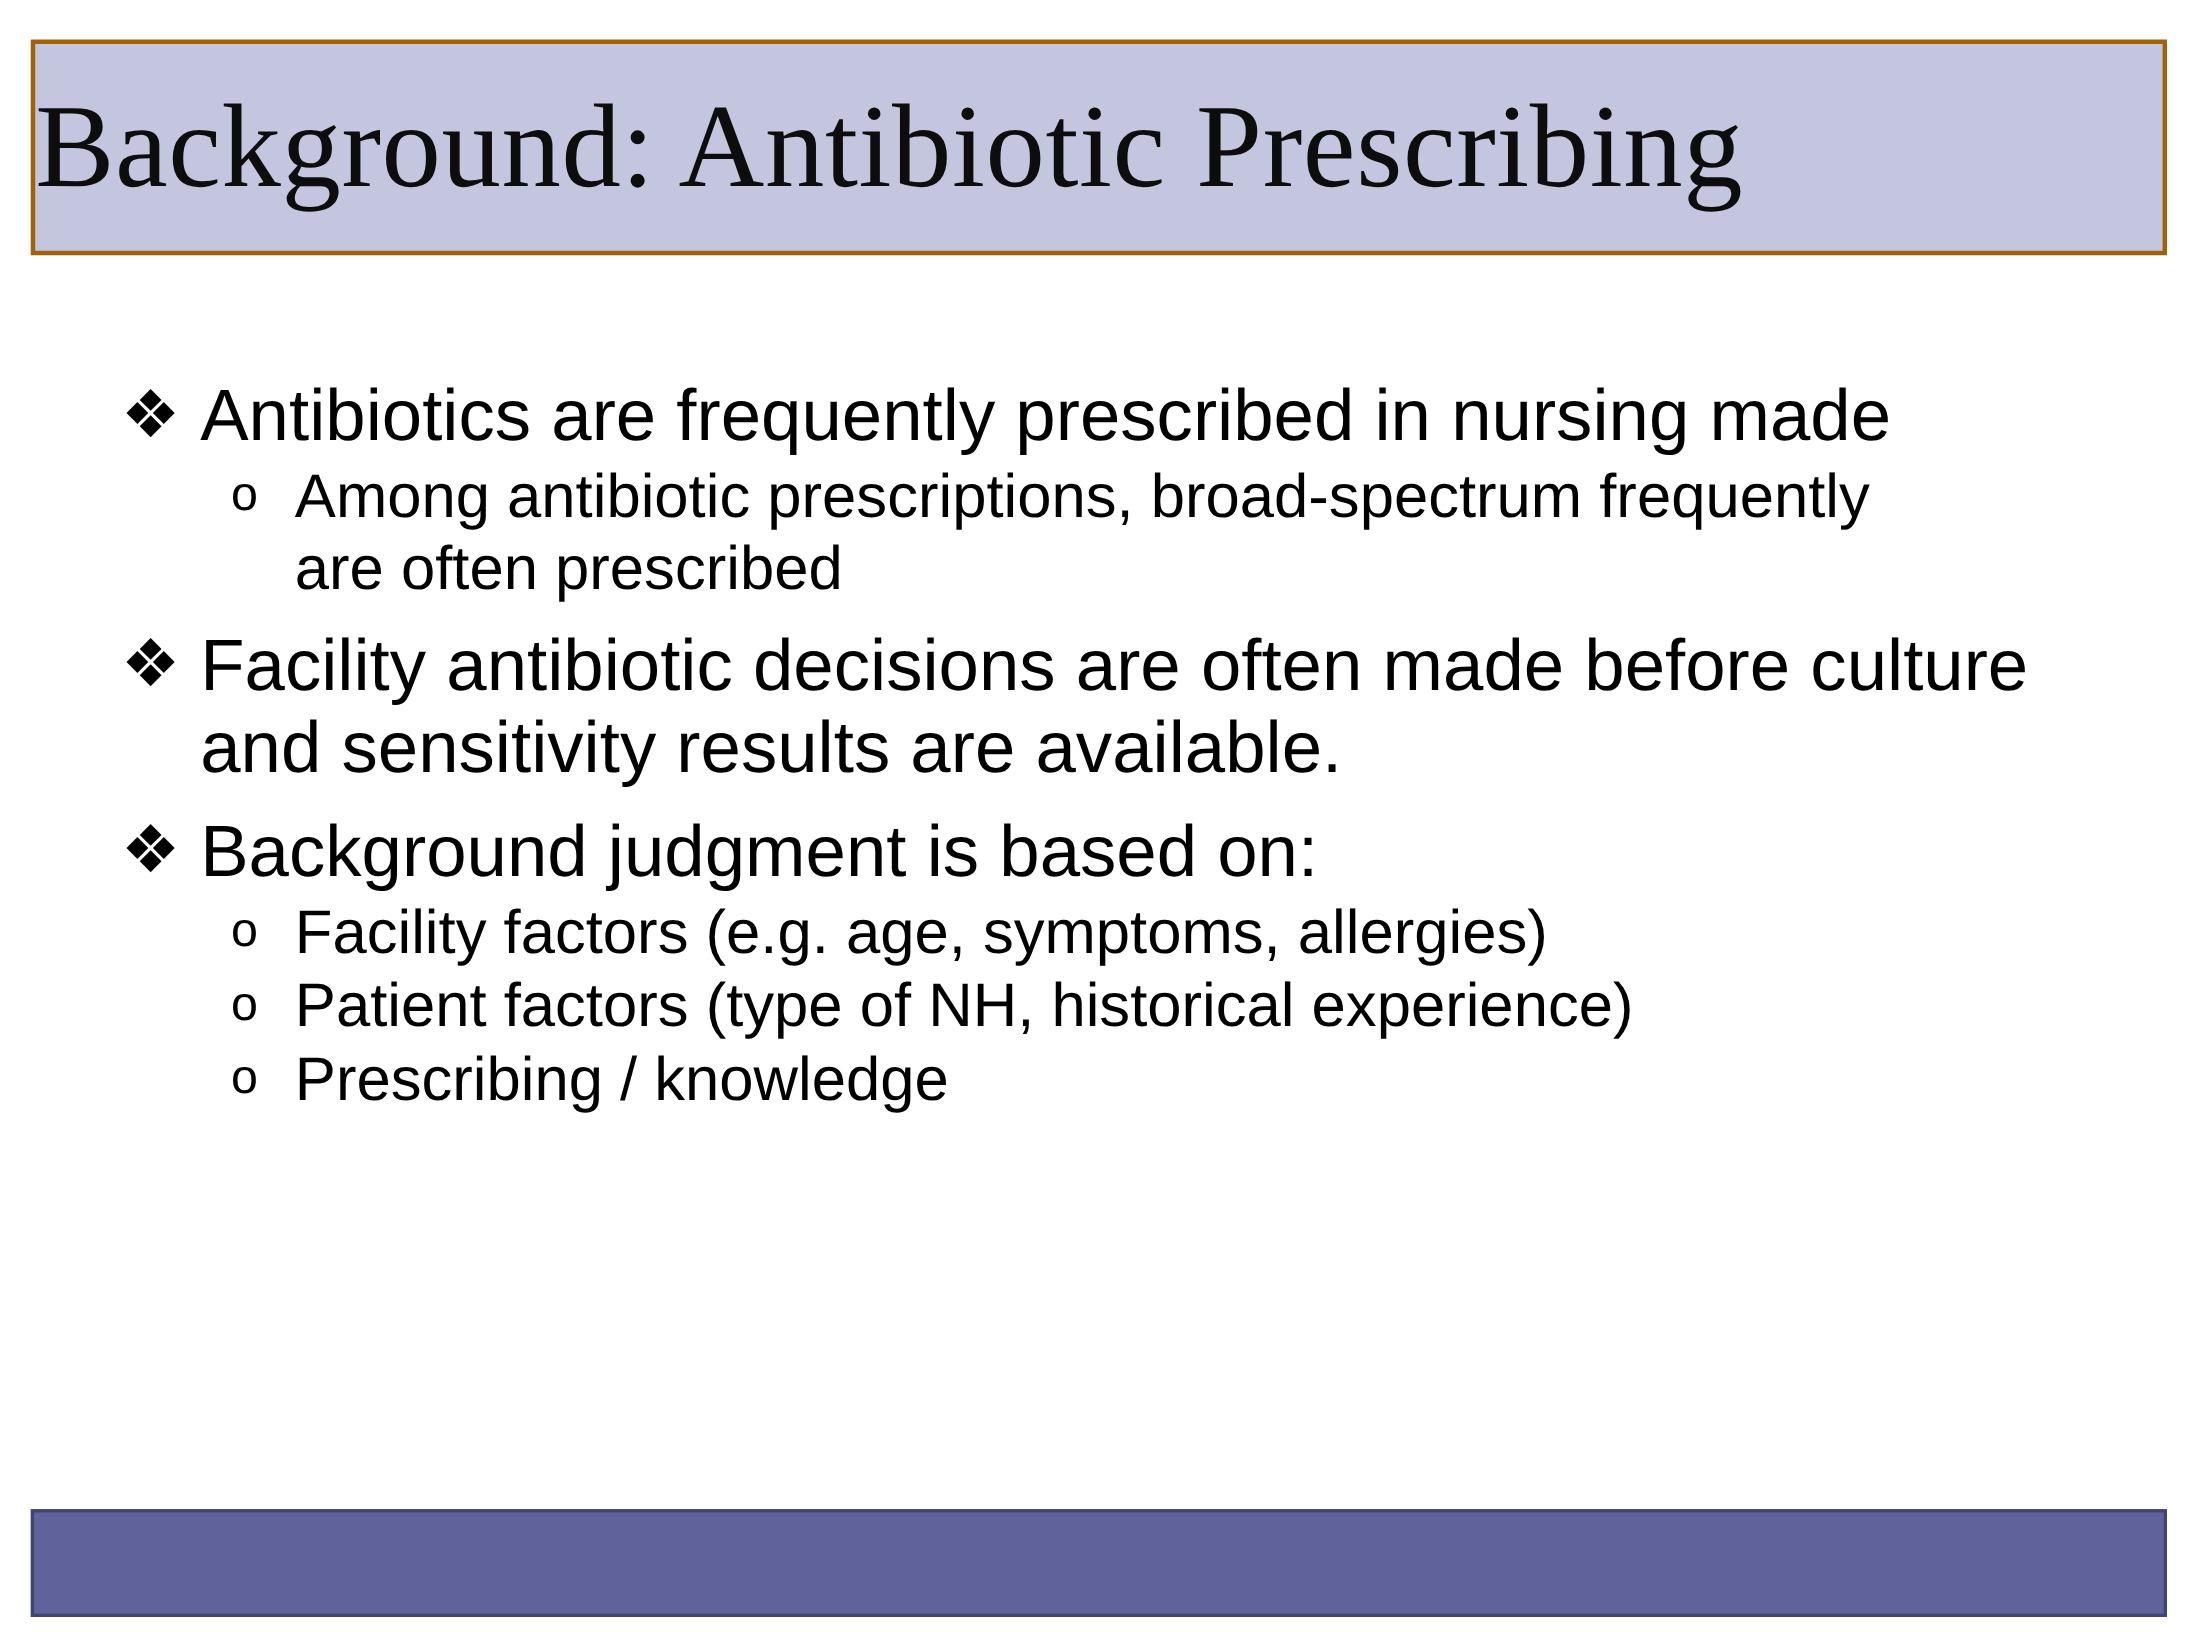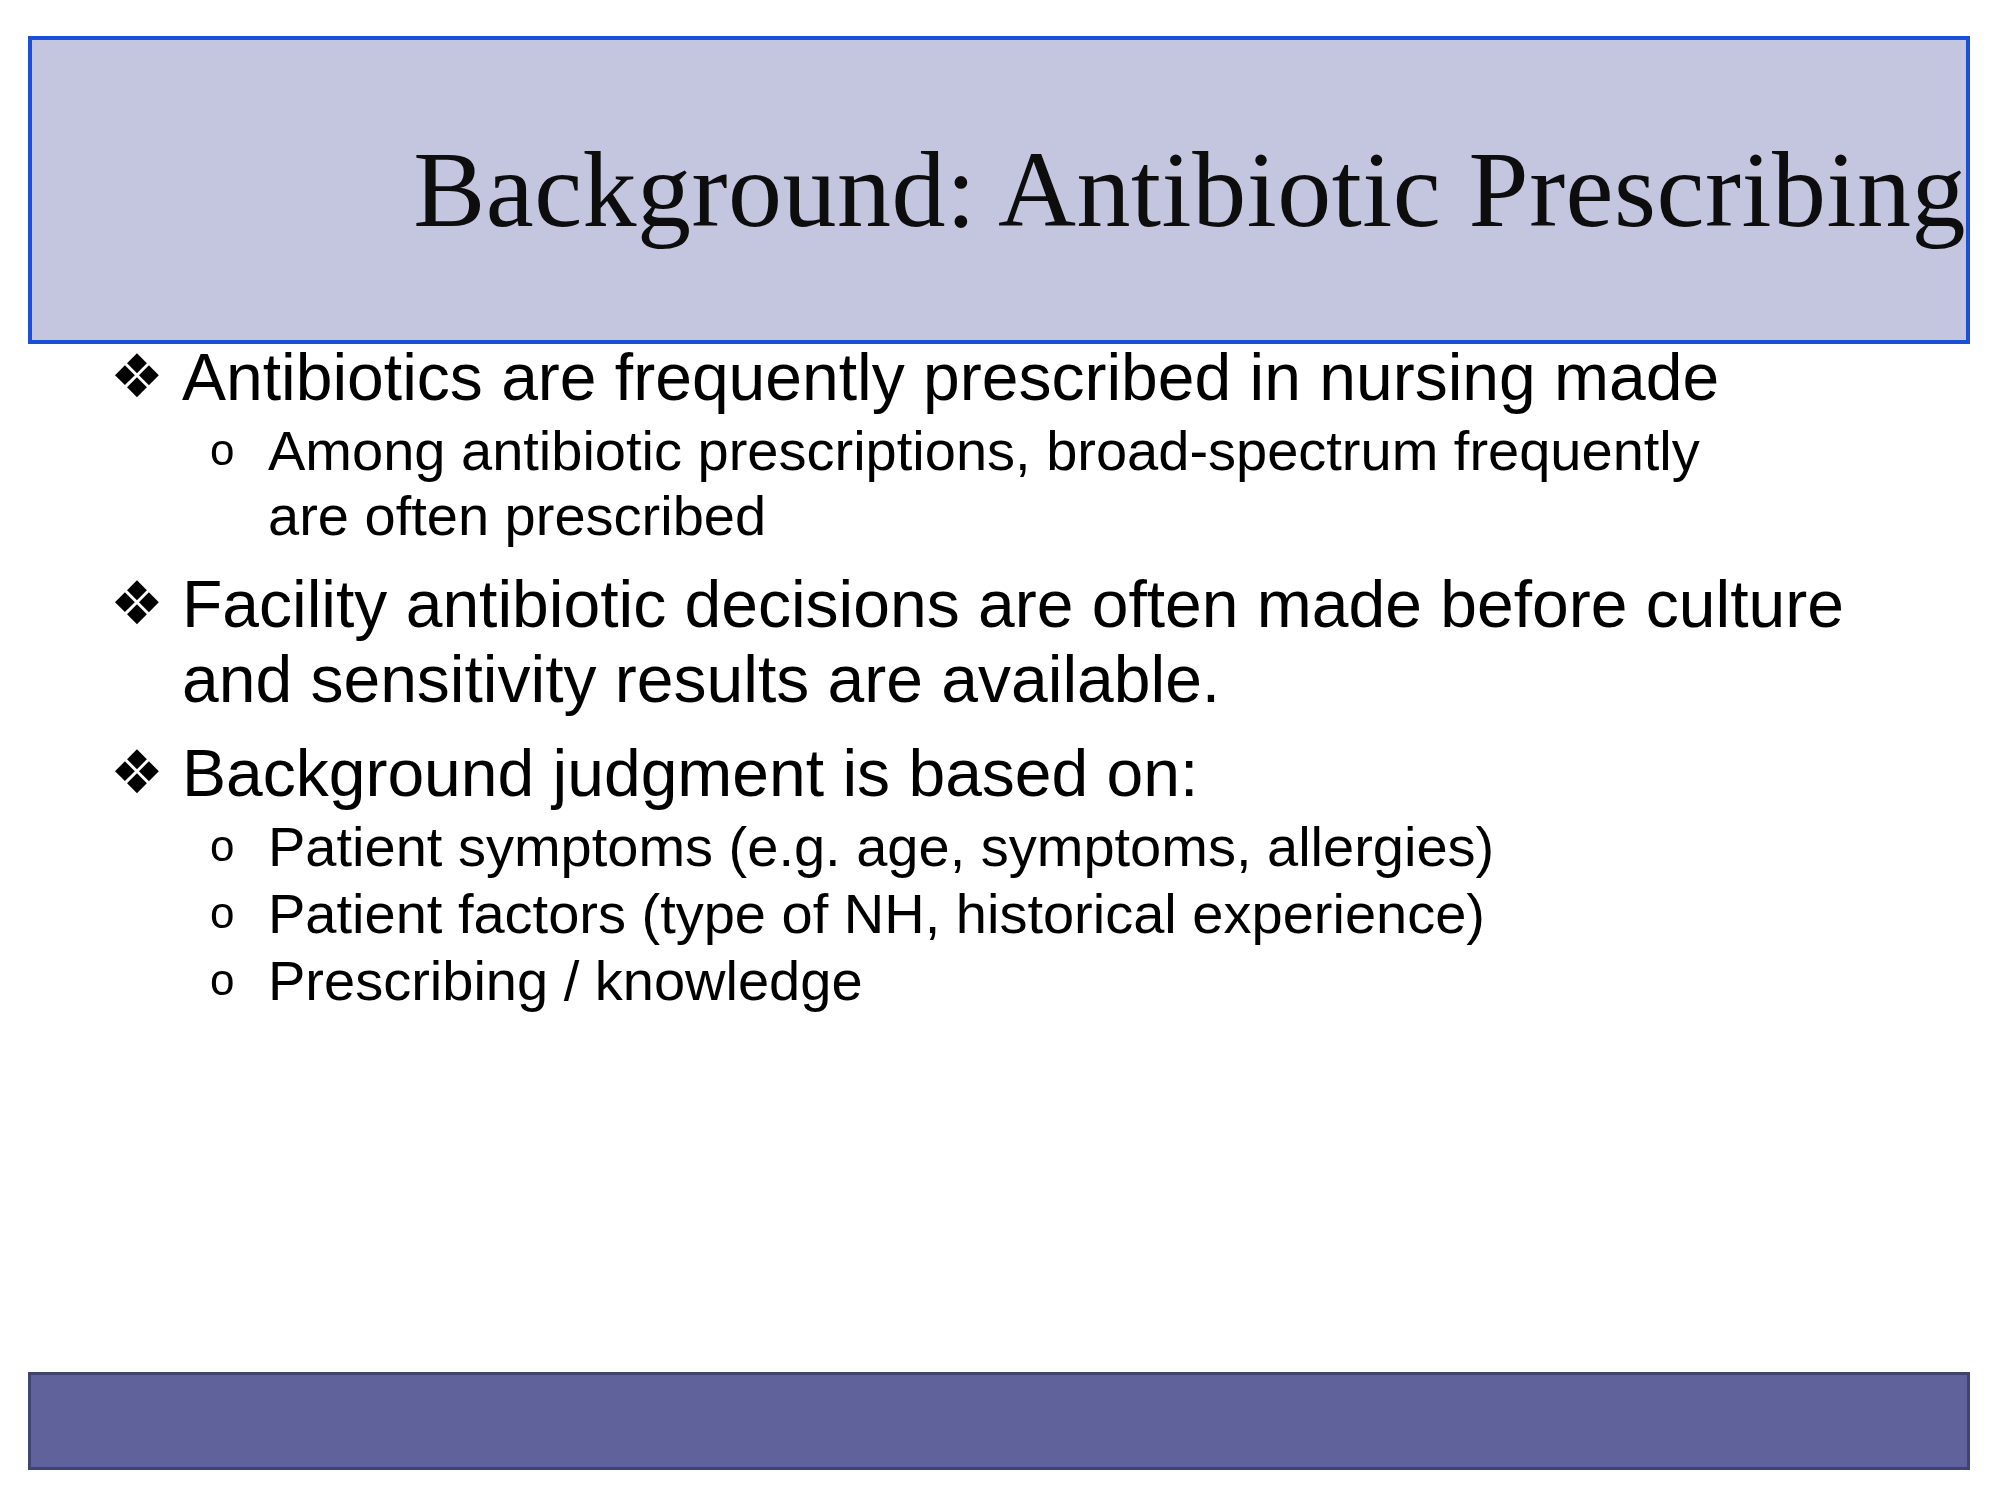--- a/index.html
+++ b/index.html
@@ -18,27 +18,27 @@
     width: 2000px;
     height: 1500px;
     background: #ffffff;
     box-sizing: border-box;
   }
   .title-bar {
     position: absolute;
     left: 28px;
     top: 36px;
     width: 1942px;
-    height: 308px;
+    height: 196px;
     background: #c3c6de;
-    border: 4px solid #1d4ed8;
+    border: 4px solid #a16207;
     box-sizing: border-box;
     display: flex;
     align-items: center;
-    justify-content: flex-end;
+    justify-content: flex-start;
   }
   .title-text {
     font-family: "Liberation Serif", serif;
     font-size: 108px;
     line-height: 1.05;
     color: #0d0d0d;
     font-weight: 400;
     letter-spacing: 0.5px;
     white-space: nowrap;
   }
@@ -130,21 +130,21 @@
       </div>
     </div>
 
     <div class="group">
       <div class="lvl1">
         <span class="bullet">❖</span>
         <span class="txt">Background judgment is based on:</span>
       </div>
       <div class="lvl2">
         <span class="bullet">o</span>
-        <span class="txt">Patient symptoms (e.g. age, symptoms, allergies)</span>
+        <span class="txt">Facility factors (e.g. age, symptoms, allergies)</span>
       </div>
       <div class="lvl2">
         <span class="bullet">o</span>
         <span class="txt">Patient factors (type of NH, historical experience)</span>
       </div>
       <div class="lvl2">
         <span class="bullet">o</span>
         <span class="txt">Prescribing / knowledge</span>
       </div>
     </div>

